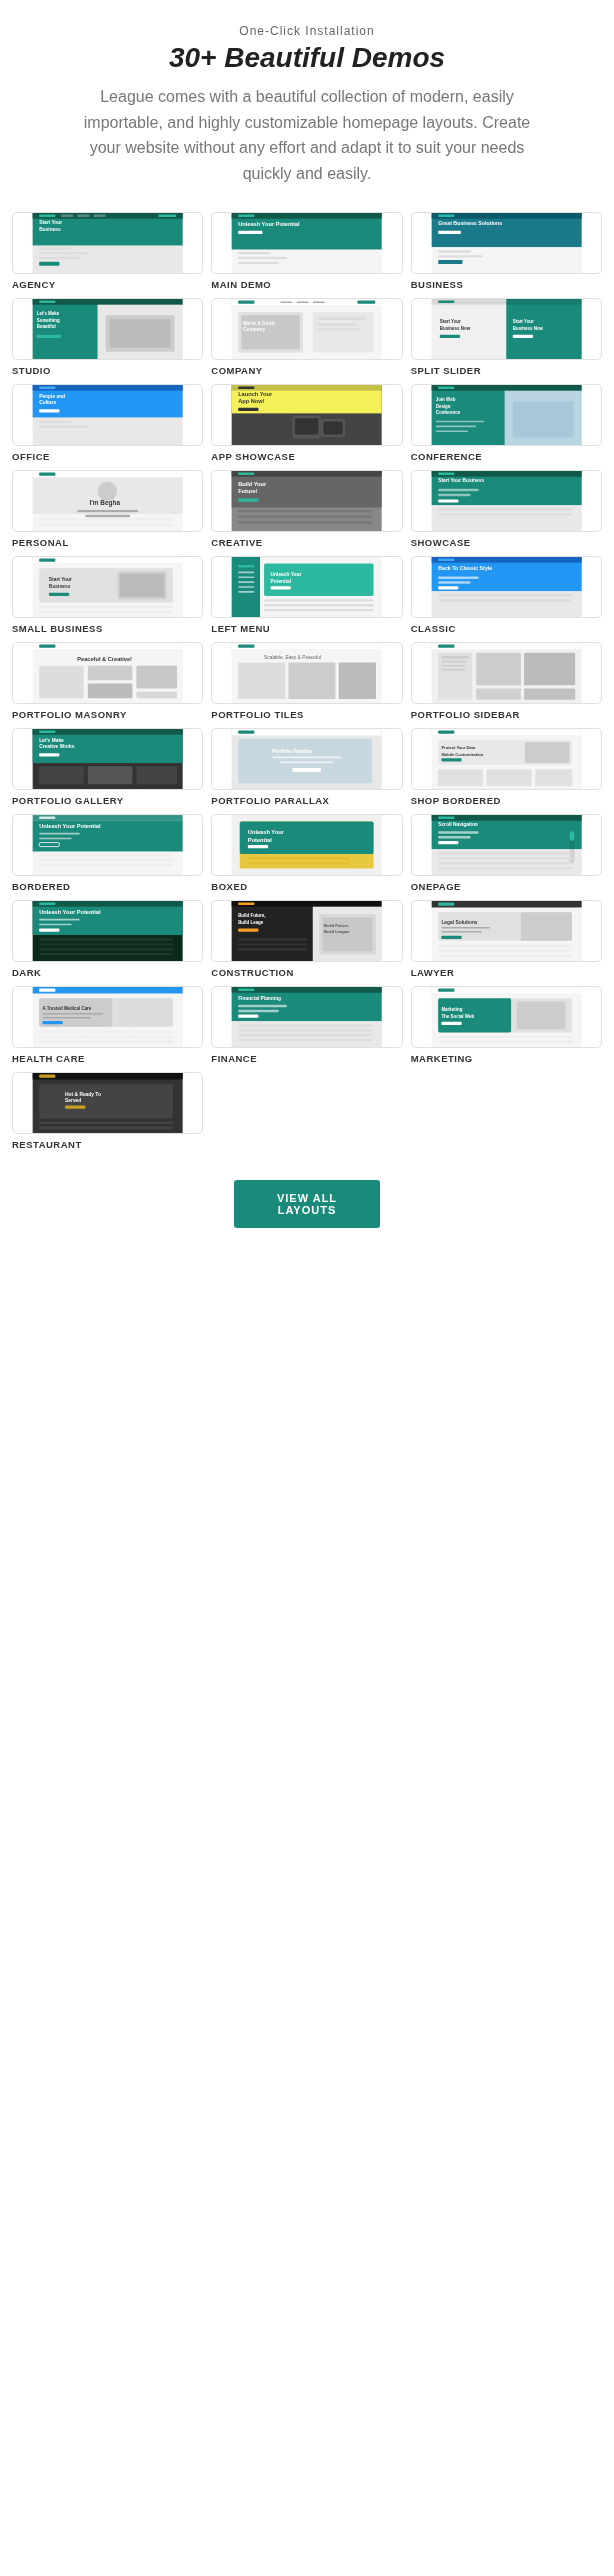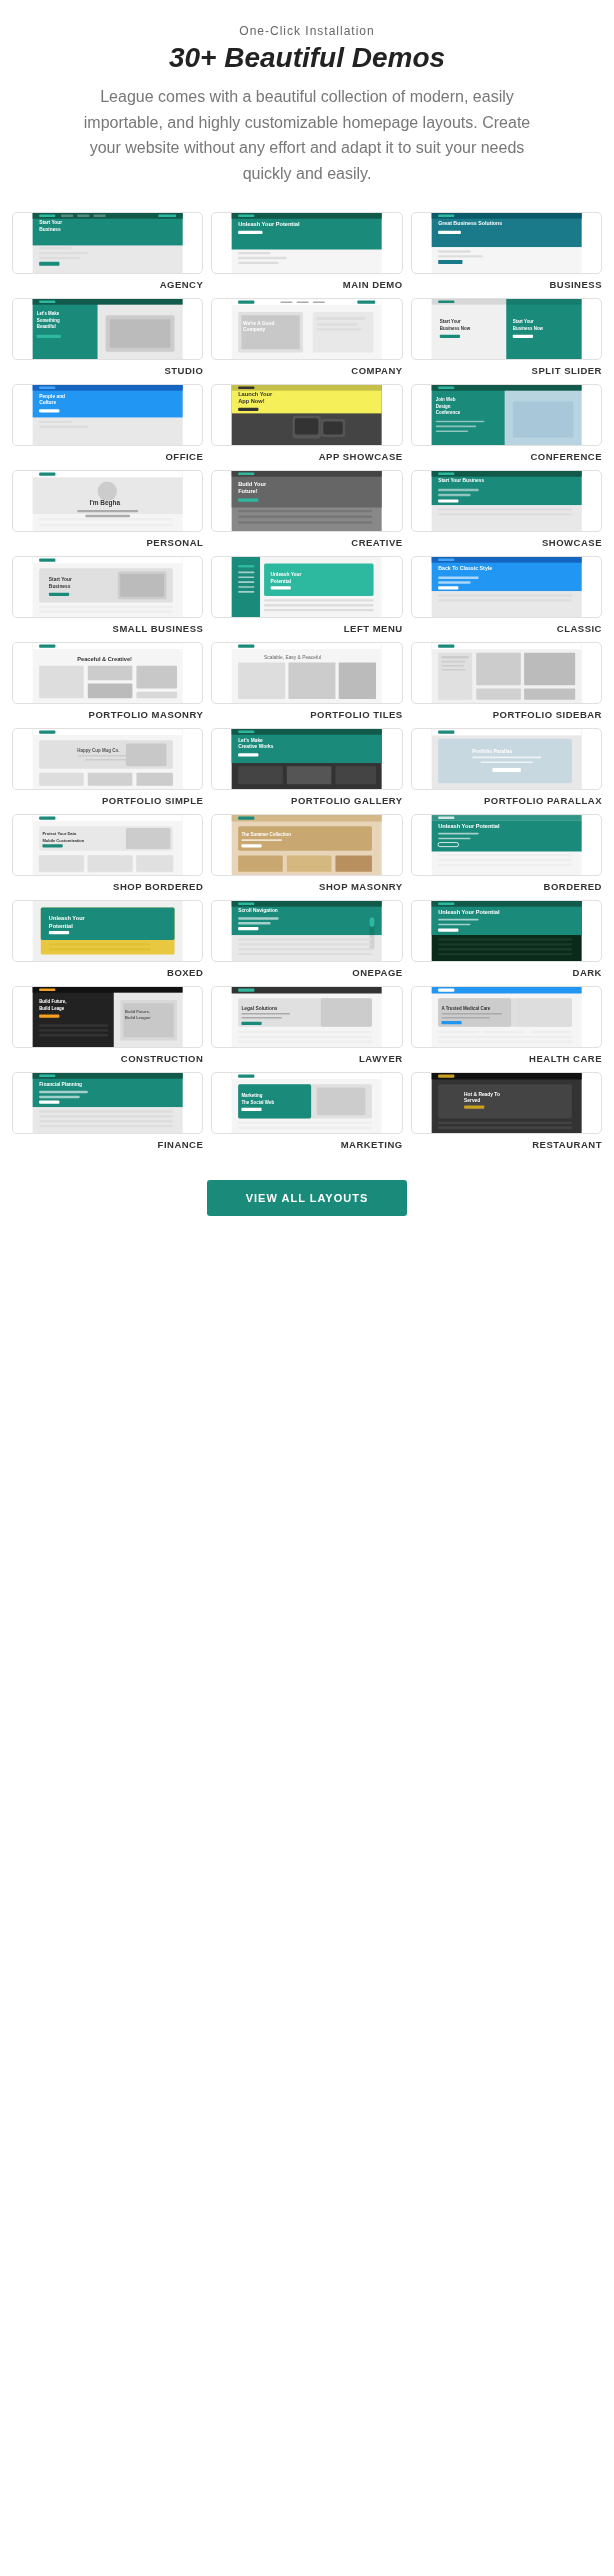--- a/index.html
+++ b/index.html
@@ -35,21 +35,21 @@
     }
     .demos-grid {
       display: grid;
       grid-template-columns: repeat(3, 1fr);
       gap: 8px;
       padding: 10px 12px;
     }
     .demo-item {
       display: flex;
       flex-direction: column;
-      align-items: flex-end;
+      align-items: flex-start;
     }
     .demo-thumb {
       width: 100%;
       height: 62px;
       border-radius: 5px;
       overflow: hidden;
       position: relative;
       border: 1px solid #e0e0e0;
       cursor: pointer;
     }
@@ -65,21 +65,21 @@
 
     
     .demo-thumb svg {
       width: 100%;
       height: 100%;
     }
 
     .view-all-btn {
       display: block;
       margin: 20px auto 30px;
-      width: 200px;
+      width: 146px;
       background: #1a8a7a;
       color: white;
       border: none;
       padding: 12px 20px;
       font-size: 11px;
       font-weight: 700;
       letter-spacing: 1px;
       text-transform: uppercase;
       border-radius: 3px;
       cursor: pointer;
@@ -376,36 +376,20 @@
     <rect x="12" y="32" width="30" height="2" fill="#ccc" rx="1"></rect>
     <rect x="55" y="12" width="55" height="40" fill="#ccc" rx="1"></rect>
     <rect x="114" y="12" width="63" height="40" fill="#bbb" rx="1"></rect>
     <rect x="55" y="56" width="55" height="14" fill="#d0d0d0" rx="1"></rect>
     <rect x="114" y="56" width="63" height="14" fill="#c0c0c0" rx="1"></rect>
   </svg></div>
         <div class="demo-label">PORTFOLIO SIDEBAR</div>
       </div>
       <div class="demo-item">
         <div class="demo-thumb"><svg viewBox="0 0 185 74" xmlns="http://www.w3.org/2000/svg">
-    <rect width="185" height="74" fill="#f5f5f5"></rect>
-    <rect width="185" height="8" fill="#fff" stroke="#eee" stroke-width="0.5"></rect>
-    <rect x="8" y="2" width="20" height="4" fill="#1a8a7a" rx="1"></rect>
-    <rect x="8" y="14" width="165" height="35" fill="#e0e0e0" rx="2"></rect>
-    <text x="55" y="28" fill="#555" font-size="5.5" font-weight="bold">Happy Cup Mug Co.</text>
-    <rect x="55" y="32" width="75" height="2" fill="#ccc" rx="1"></rect>
-    <rect x="65" y="37" width="55" height="2" fill="#ccc" rx="1"></rect>
-    <rect x="115" y="18" width="50" height="28" fill="#c8c8c8" rx="2"></rect>
-    <rect x="8" y="54" width="55" height="16" fill="#ddd" rx="1"></rect>
-    <rect x="68" y="54" width="55" height="16" fill="#d0d0d0" rx="1"></rect>
-    <rect x="128" y="54" width="45" height="16" fill="#ccc" rx="1"></rect>
-  </svg></div>
-        <div class="demo-label">PORTFOLIO SIMPLE</div>
-      </div>
-      <div class="demo-item">
-        <div class="demo-thumb"><svg viewBox="0 0 185 74" xmlns="http://www.w3.org/2000/svg">
     <rect width="185" height="74" fill="#333"></rect>
     <rect width="185" height="42" fill="#1a8a7a"></rect>
     <text x="8" y="16" fill="white" font-size="6" font-weight="bold">Let's Make</text>
     <text x="8" y="24" fill="white" font-size="6" font-weight="bold">Creative Works</text>
     <rect x="0" y="0" width="185" height="7" fill="#115a4a"></rect>
     <rect x="8" y="2" width="20" height="3" fill="#2db8a0" rx="1"></rect>
     <rect x="8" y="30" width="25" height="4" fill="white" rx="1"></rect>
     <rect x="8" y="46" width="55" height="22" fill="#444" rx="1"></rect>
     <rect x="68" y="46" width="55" height="22" fill="#555" rx="1"></rect>
     <rect x="128" y="46" width="50" height="22" fill="#444" rx="1"></rect>
@@ -433,35 +417,20 @@
     <rect x="8" y="14" width="165" height="30" fill="#e8e8e8" rx="2"></rect>
     <text x="12" y="25" fill="#333" font-size="5" font-weight="bold">Protect Your Data</text>
     <text x="12" y="33" fill="#333" font-size="5" font-weight="bold">Mobile Customization</text>
     <rect x="12" y="36" width="25" height="4" fill="#1a8a7a" rx="1"></rect>
     <rect x="115" y="16" width="55" height="26" fill="#ccc" rx="2"></rect>
     <rect x="8" y="50" width="55" height="20" fill="#e0e0e0" rx="1" stroke="#ddd" stroke-width="0.5"></rect>
     <rect x="68" y="50" width="55" height="20" fill="#e0e0e0" rx="1" stroke="#ddd" stroke-width="0.5"></rect>
     <rect x="128" y="50" width="45" height="20" fill="#e0e0e0" rx="1" stroke="#ddd" stroke-width="0.5"></rect>
   </svg></div>
         <div class="demo-label">SHOP BORDERED</div>
-      </div>
-      <div class="demo-item">
-        <div class="demo-thumb"><svg viewBox="0 0 185 74" xmlns="http://www.w3.org/2000/svg">
-    <rect width="185" height="74" fill="#e8d4b8"></rect>
-    <rect width="185" height="8" fill="#d4b88a"></rect>
-    <rect x="8" y="2" width="20" height="4" fill="#1a8a7a" rx="1"></rect>
-    <rect x="8" y="14" width="165" height="30" fill="#c8a870" rx="2"></rect>
-    <text x="12" y="26" fill="white" font-size="5.5" font-weight="bold">The Summer Collection</text>
-    <rect x="12" y="30" width="50" height="2" fill="rgba(255,255,255,0.7)" rx="1"></rect>
-    <rect x="12" y="36" width="25" height="4" fill="white" rx="1"></rect>
-    <rect x="8" y="50" width="55" height="20" fill="#c8a870" rx="1"></rect>
-    <rect x="68" y="50" width="55" height="20" fill="#d4b880" rx="1"></rect>
-    <rect x="128" y="50" width="45" height="20" fill="#b89060" rx="1"></rect>
-  </svg></div>
-        <div class="demo-label">SHOP MASONRY</div>
       </div>
       <div class="demo-item">
         <div class="demo-thumb"><svg viewBox="0 0 185 74" xmlns="http://www.w3.org/2000/svg">
     <rect width="185" height="74" fill="#f5f5f5"></rect>
     <rect width="185" height="45" fill="#1a8a7a"></rect>
     <text x="8" y="16" fill="white" font-size="7" font-weight="bold">Unleash Your Potential</text>
     <rect x="0" y="0" width="185" height="7" fill="rgba(255,255,255,0.1)" stroke="rgba(255,255,255,0.3)" stroke-width="0.5"></rect>
     <rect x="8" y="2" width="20" height="3" fill="rgba(255,255,255,0.8)" rx="1"></rect>
     <rect x="8" y="22" width="50" height="2" fill="rgba(255,255,255,0.6)" rx="1"></rect>
     <rect x="8" y="28" width="40" height="2" fill="rgba(255,255,255,0.6)" rx="1"></rect>

